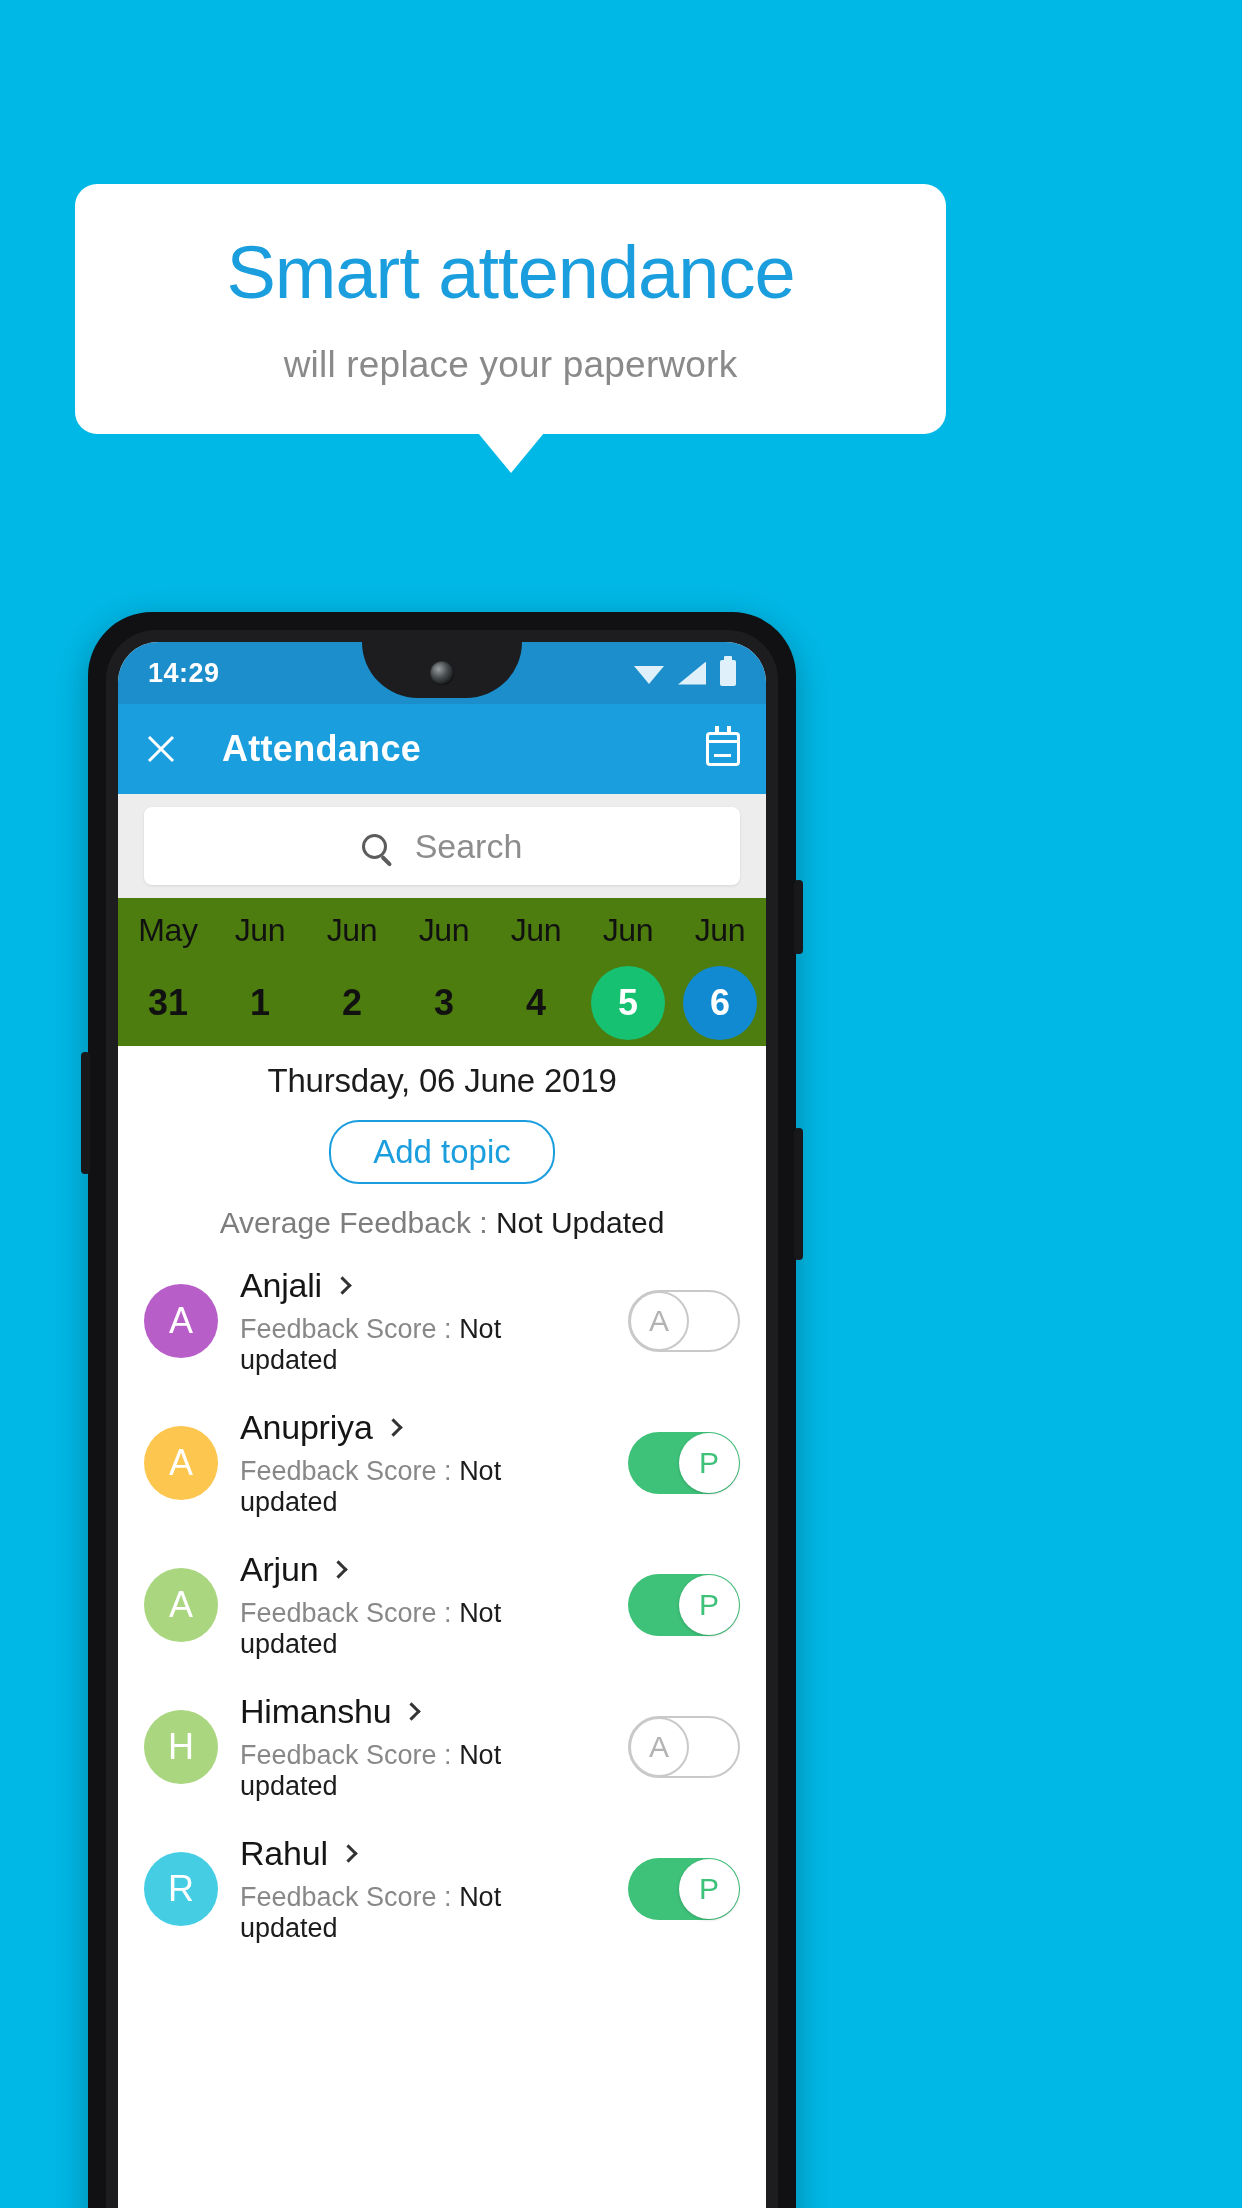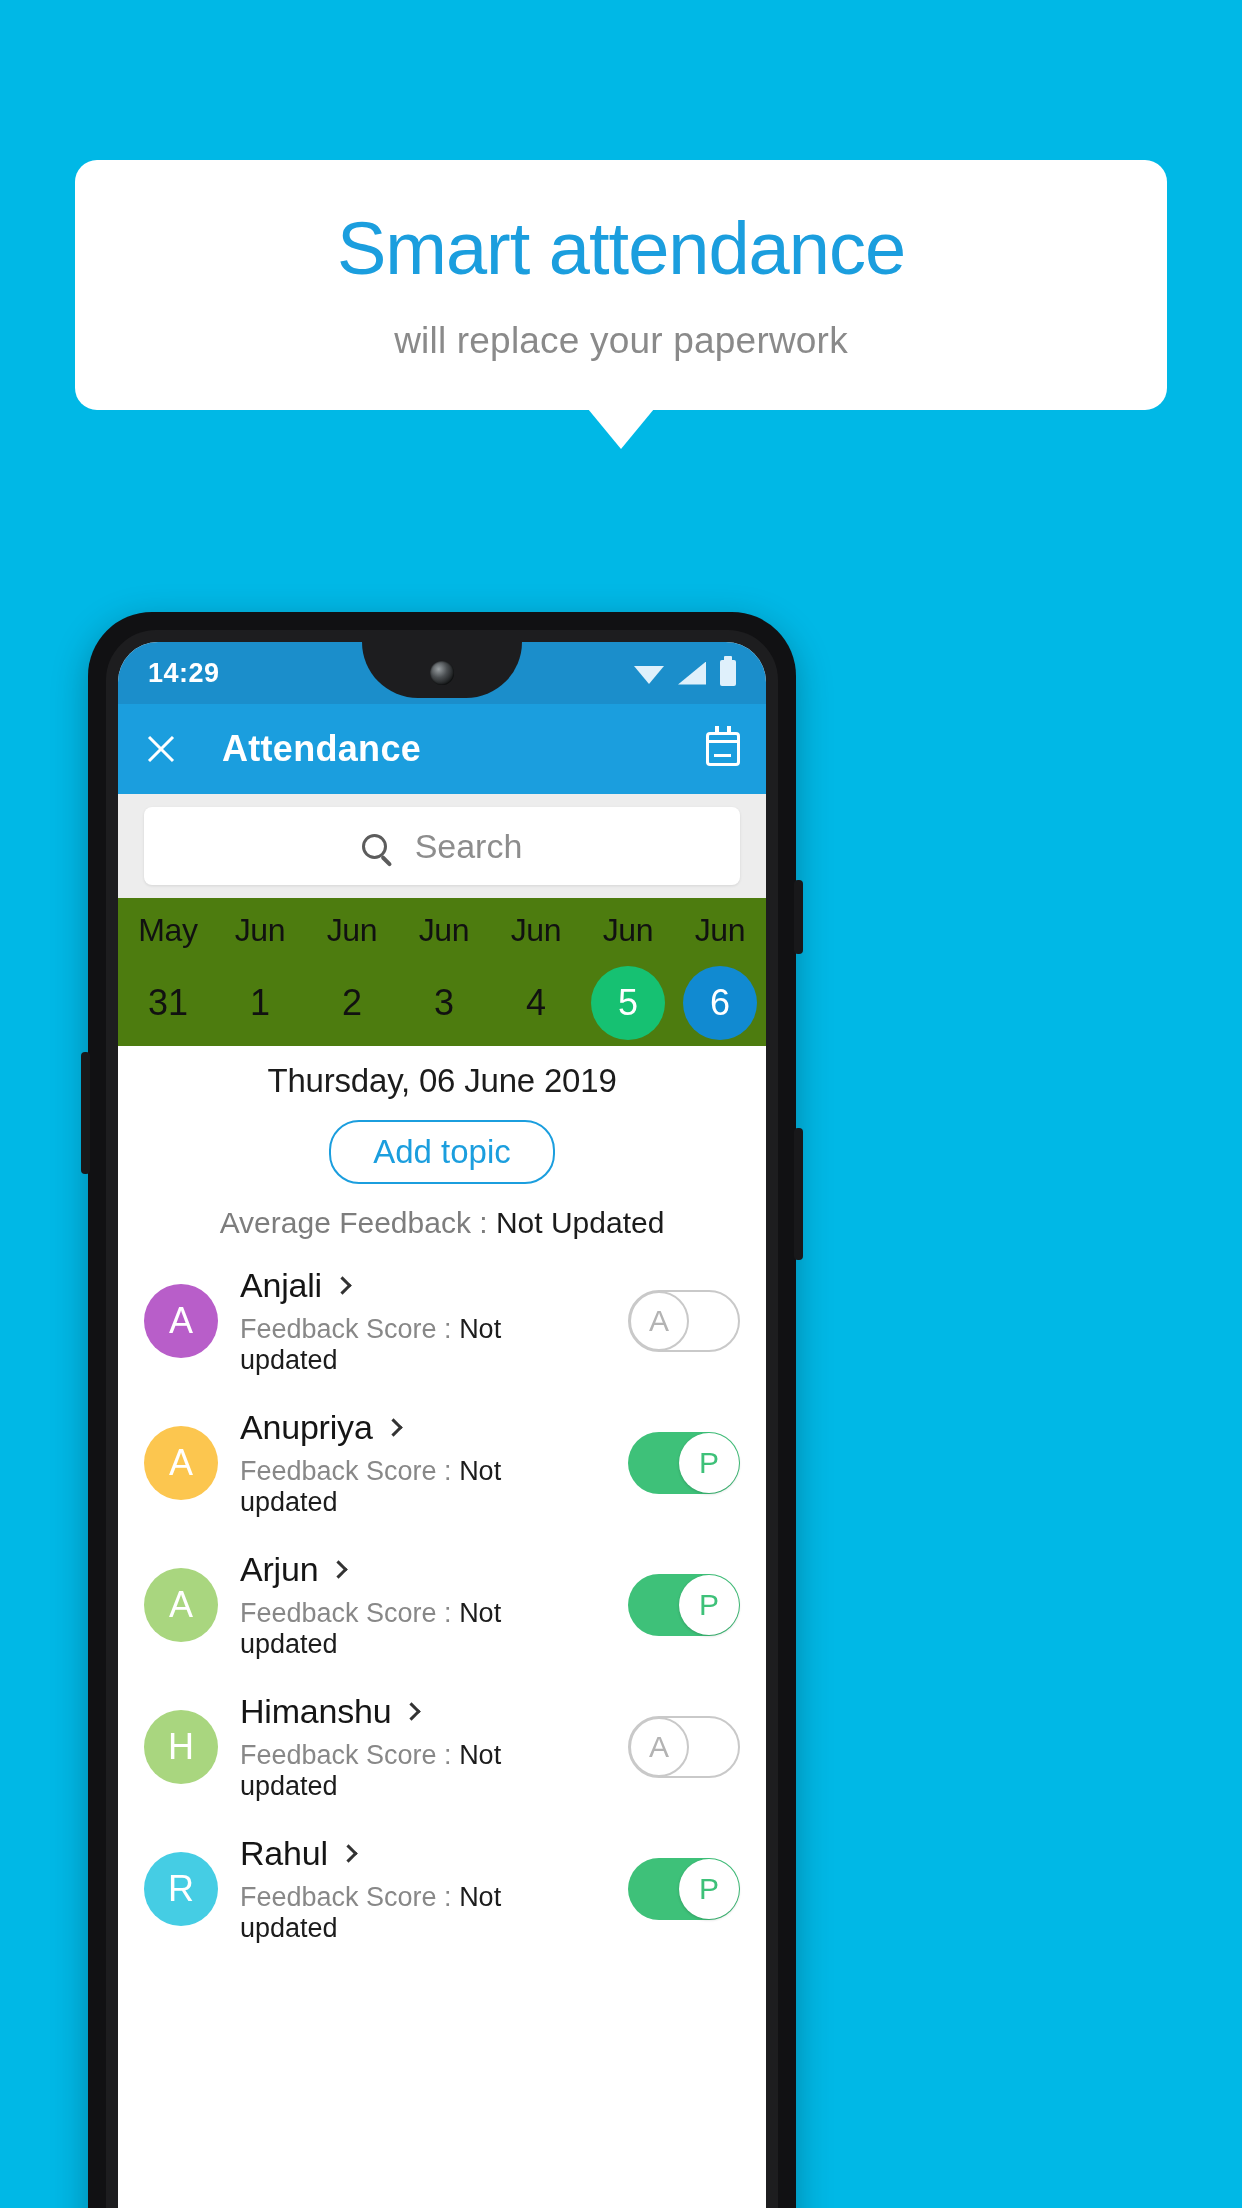--- a/index.html
+++ b/index.html
@@ -6,22 +6,22 @@
   html, body {
     width: 1242px; height: 2208px;
     overflow: hidden;
     font-family: "Liberation Sans", sans-serif;
   }
   body { background: #00b8e6; position: relative; }
 
   
   .promo-wrap {
     position: absolute;
-    left: 75px; top: 160px;
-    width: 1092px; height: 250px;
+    left: 75px; top: 184px;
+    width: 871px; height: 250px;
   }
   .promo-card {
     width: 100%; height: 100%;
     background: #ffffff;
     border-radius: 22px;
     display: flex; flex-direction: column;
     align-items: center; justify-content: center;
   }
   .promo-title {
     font-size: 74px;
@@ -232,21 +232,21 @@
     align-items: center;
   }
   .date-month {
     font-size: 32px; color: #111111; font-weight: 400;
     letter-spacing: -0.3px;
   }
   .date-day {
     margin-top: 17px;
     width: 74px; height: 74px;
     display: flex; align-items: center; justify-content: center;
-    font-size: 36px; font-weight: 400; color: #111111;
+    font-size: 36px; font-weight: 700; color: #111111;
     border-radius: 50%;
   }
   .date-day.hl-green { background: #16c172; color: #ffffff; }
   .date-day.hl-blue  { background: #118ad1; color: #ffffff; }
 
   
   .day-title {
     text-align: center;
     font-size: 33px;
     color: #1c1c1c;

